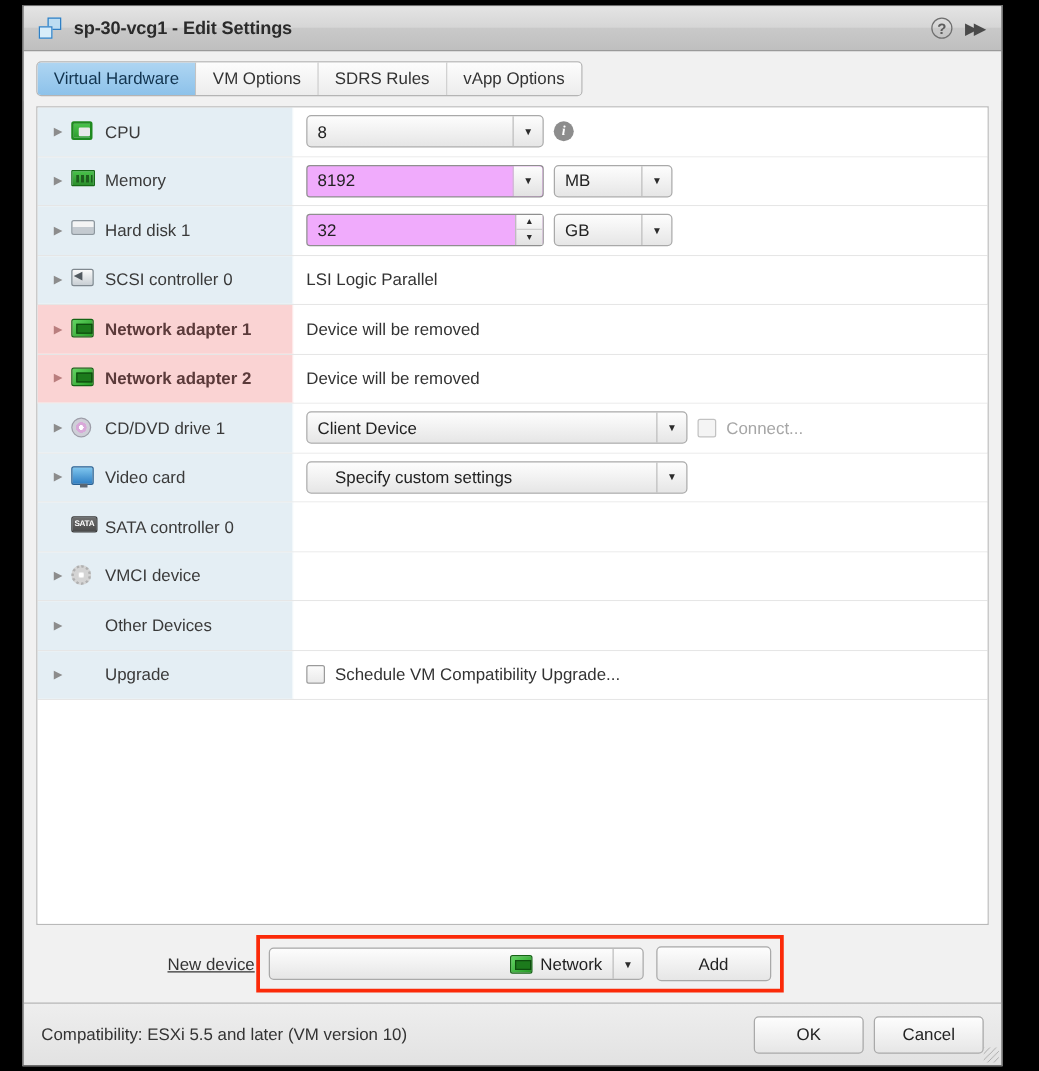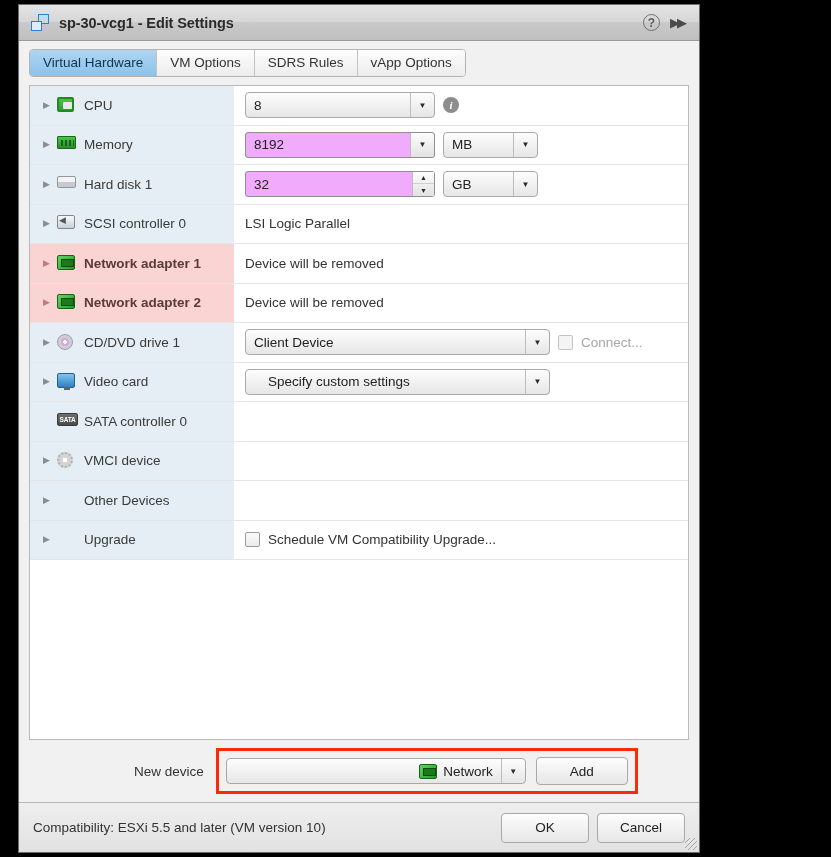--- a/index.html
+++ b/index.html
@@ -8,21 +8,21 @@
     width: 831px; height: 857px;
     background: #000;
     font-family: "Liberation Sans", sans-serif;
     -webkit-font-smoothing: antialiased;
     overflow: hidden;
   }
 
   #dialog {
     position: absolute;
     left: 18px; top: 4px;
-    width: 682px; height: 849px;
+    width: 784px; height: 849px;
     background: #f1f1f1;
     border: 1px solid #6d6d6d;
     display: flex;
     flex-direction: column;
     overflow: hidden;
   }
 
   
   .titlebar {
     height: 36px;
@@ -254,21 +254,21 @@
 
   
   .newdev-bar {
     flex: 0 0 62px;
     display: flex; align-items: center;
     padding: 0 10px;
     position: relative;
   }
   .newdev-label {
     font-size: 13.5px; color: #333;
-    margin-left: 105px; margin-right: 12px;
+    margin-left: 105px; margin-right: 1px; text-decoration: underline;
   }
   .redbox {
     position: relative;
     border: 3px solid #fb2a09;
     padding: 6px 7px;
     display: flex; align-items: center; gap: 10px;
   }
   .newdev-combo { width: 300px; }
   .newdev-combo .val { justify-content: flex-end; }
   .btn {

